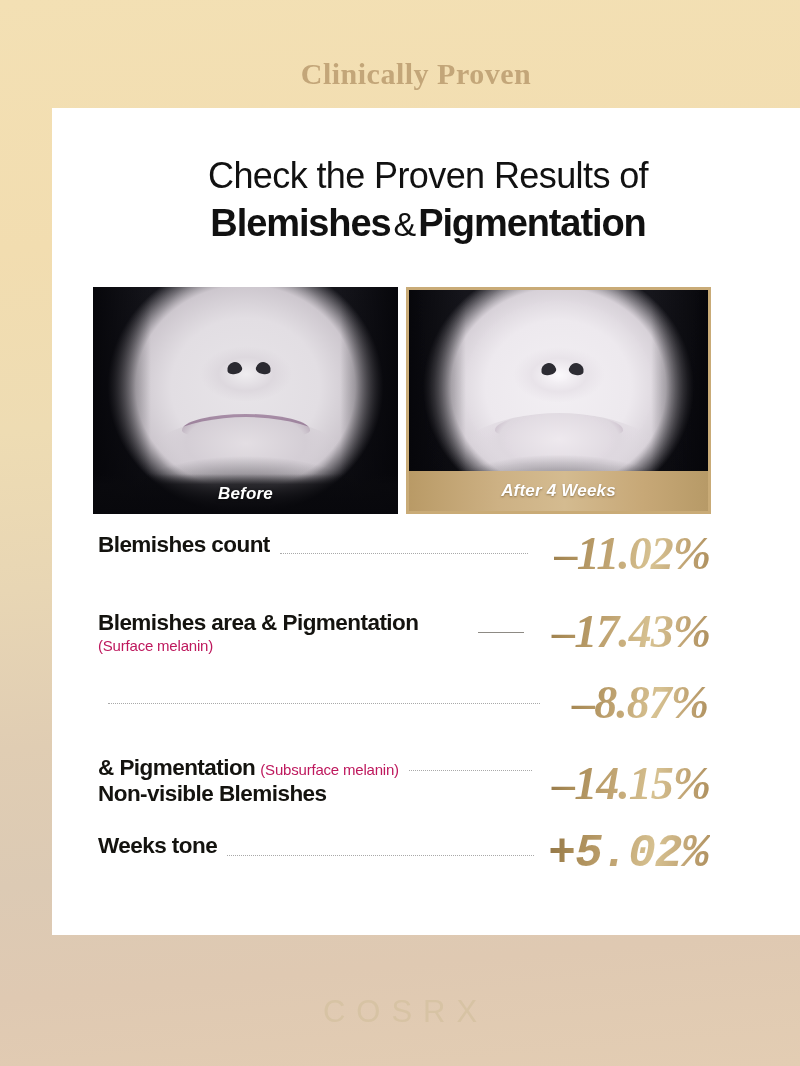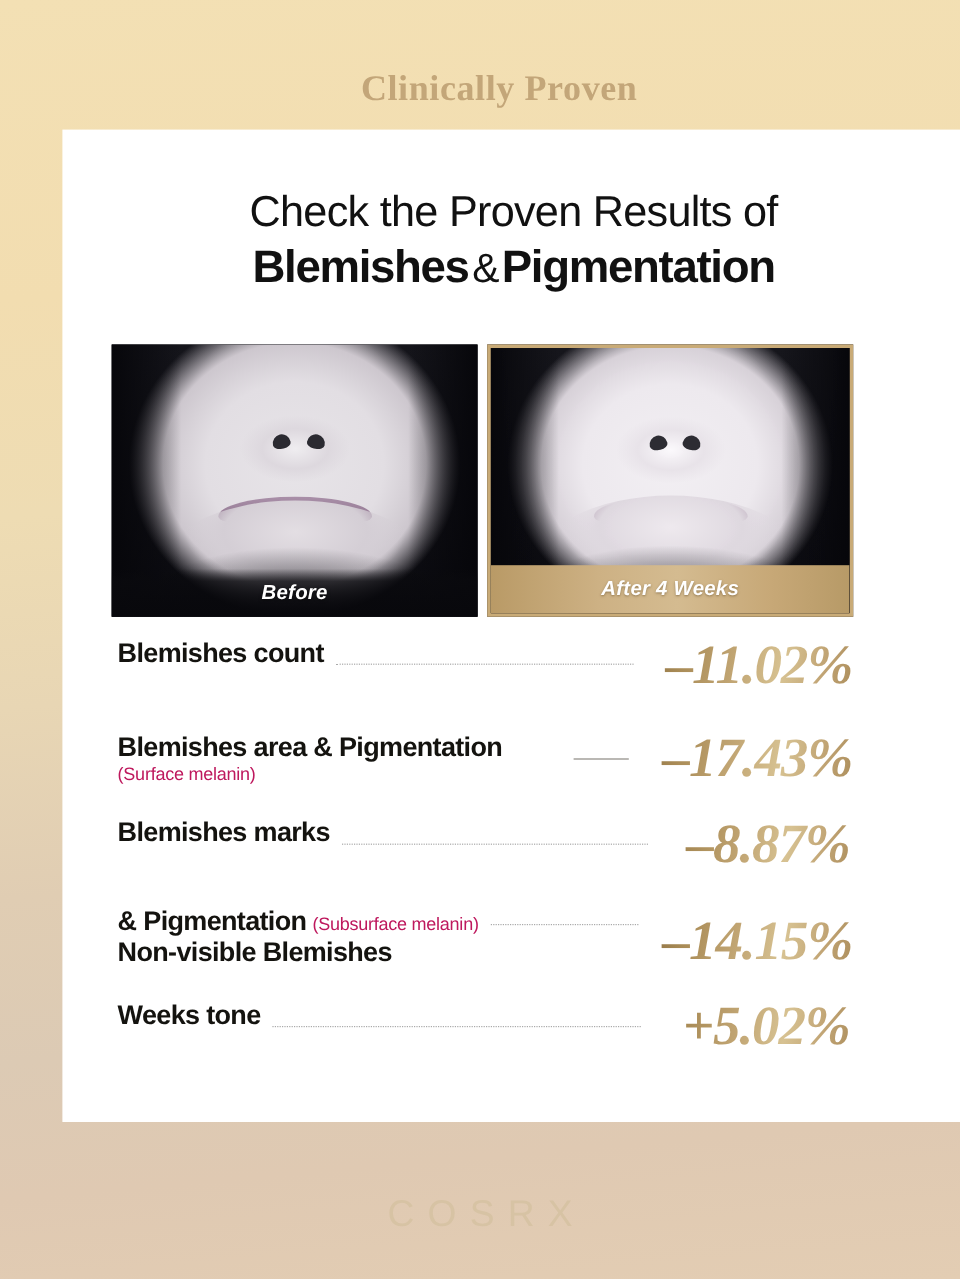--- a/index.html
+++ b/index.html
@@ -241,21 +241,21 @@
   
   .r1{ margin-top:0; }
   .r1 .val{ width:172px; text-align:right; }
   .r2{ margin-top:34px; }
   .r2 .val{ width:176px; text-align:right; }
   .r3{ margin-top:26px; }
   .r3 .val{ width:160px; text-align:right; }
   .r4{ margin-top:30px; }
   .r4 .val{ width:168px; text-align:right; }
   .r5{ margin-top:26px; }
-  .r5 .val{ width:166px; text-align:right; }
+  .r5 .val{ width:166px; text-align:right;font-family:Liberation Mono, monospace; }
 
   .r2 .leader-wrap{
     flex:1 1 auto;
     display:flex;
     justify-content:flex-end;
     align-self:center;
   }
 
   .r4 .labels{ line-height:1.2; }
   .r4 .leader{ align-self:flex-start; margin-top:15px; }
@@ -347,23 +347,20 @@
         <div class="lbl">Blemishes area &amp; Pigmentation</div>
         <div class="sub">(Surface melanin)</div>
       </div>
       <div class="leader-wrap">
         <div class="leader solid"></div>
       </div>
       <div class="val">–17.43%</div>
     </div>
 
     <div class="row r3">
-      <div class="labels">
-        <div class="lbl">Blemishes marks</div>
-      </div>
       <div class="leader"></div>
       <div class="val">–8.87%</div>
     </div>
 
     <div class="row r4">
       <div class="labels">
         <div class="lbl"><span>&amp; Pigmentation</span><span class="sub inline">(Subsurface melanin)</span></div>
         <div class="lbl">Non-visible Blemishes</div>
       </div>
       <div class="leader"></div>

